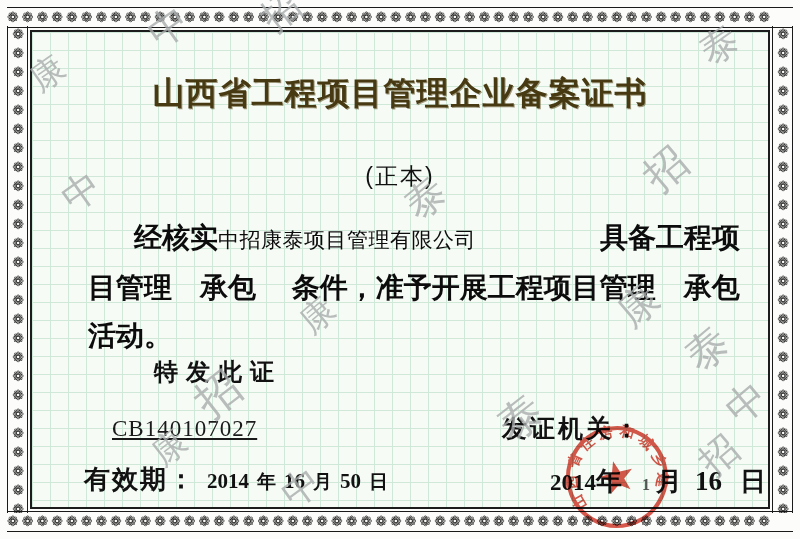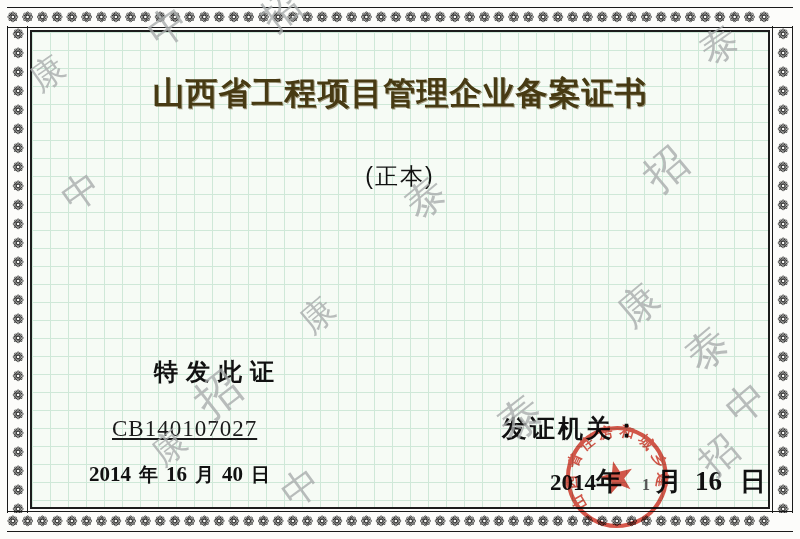--- a/index.html
+++ b/index.html
@@ -71,33 +71,39 @@
   <div class="strip h bottom">❁❁❁❁❁❁❁❁❁❁❁❁❁❁❁❁❁❁❁❁❁❁❁❁❁❁❁❁❁❁❁❁❁❁❁❁❁❁❁❁❁❁❁❁❁❁❁❁❁❁❁❁</div>
   <div class="strip v left">❁❁❁❁❁❁❁❁❁❁❁❁❁❁❁❁❁❁❁❁❁❁❁❁❁❁❁❁❁❁❁❁❁❁</div>
   <div class="strip v right">❁❁❁❁❁❁❁❁❁❁❁❁❁❁❁❁❁❁❁❁❁❁❁❁❁❁❁❁❁❁❁❁❁❁</div>
 
   <div class="content-bg"></div>
 
   <div class="txt title">山西省工程项目管理企业备案证书</div>
 
   <div class="txt copy-label">(正本)</div>
 
+  <div class="txt body-par">
+    <span class="indent"></span><span>经核实</span><span class="company">中招康泰项目管理有限公司</span><span class="gap-wide"></span><span>具备工程项</span><br>
+    <span>目管理　承包　 条件，准予开展工程项目管理　承包</span><br>
+    <span>活动。</span>
+  </div>
 
   <div class="txt issue-statement">特发此证</div>
 
   <div class="txt cert-number">CB140107027</div>
 
   <div class="txt authority">发证机关：</div>
 
   <div class="txt validity">
+    <span class="lbl">有效期：</span>
     <span class="num">2014</span>
     <span class="unit">年</span>
     <span class="num">16</span>
     <span class="unit">月</span>
-    <span class="num">40</span>
+    <span class="num">50</span>
     <span class="unit">日</span>
   </div>
 
   <div class="txt issue-date">
     <span class="num year">2014</span>
     <span class="unit">年</span>
     <span class="num month">1</span>
     <span class="unit m">月</span>
     <span class="num day">16</span>
     <span class="unit d">日</span>

